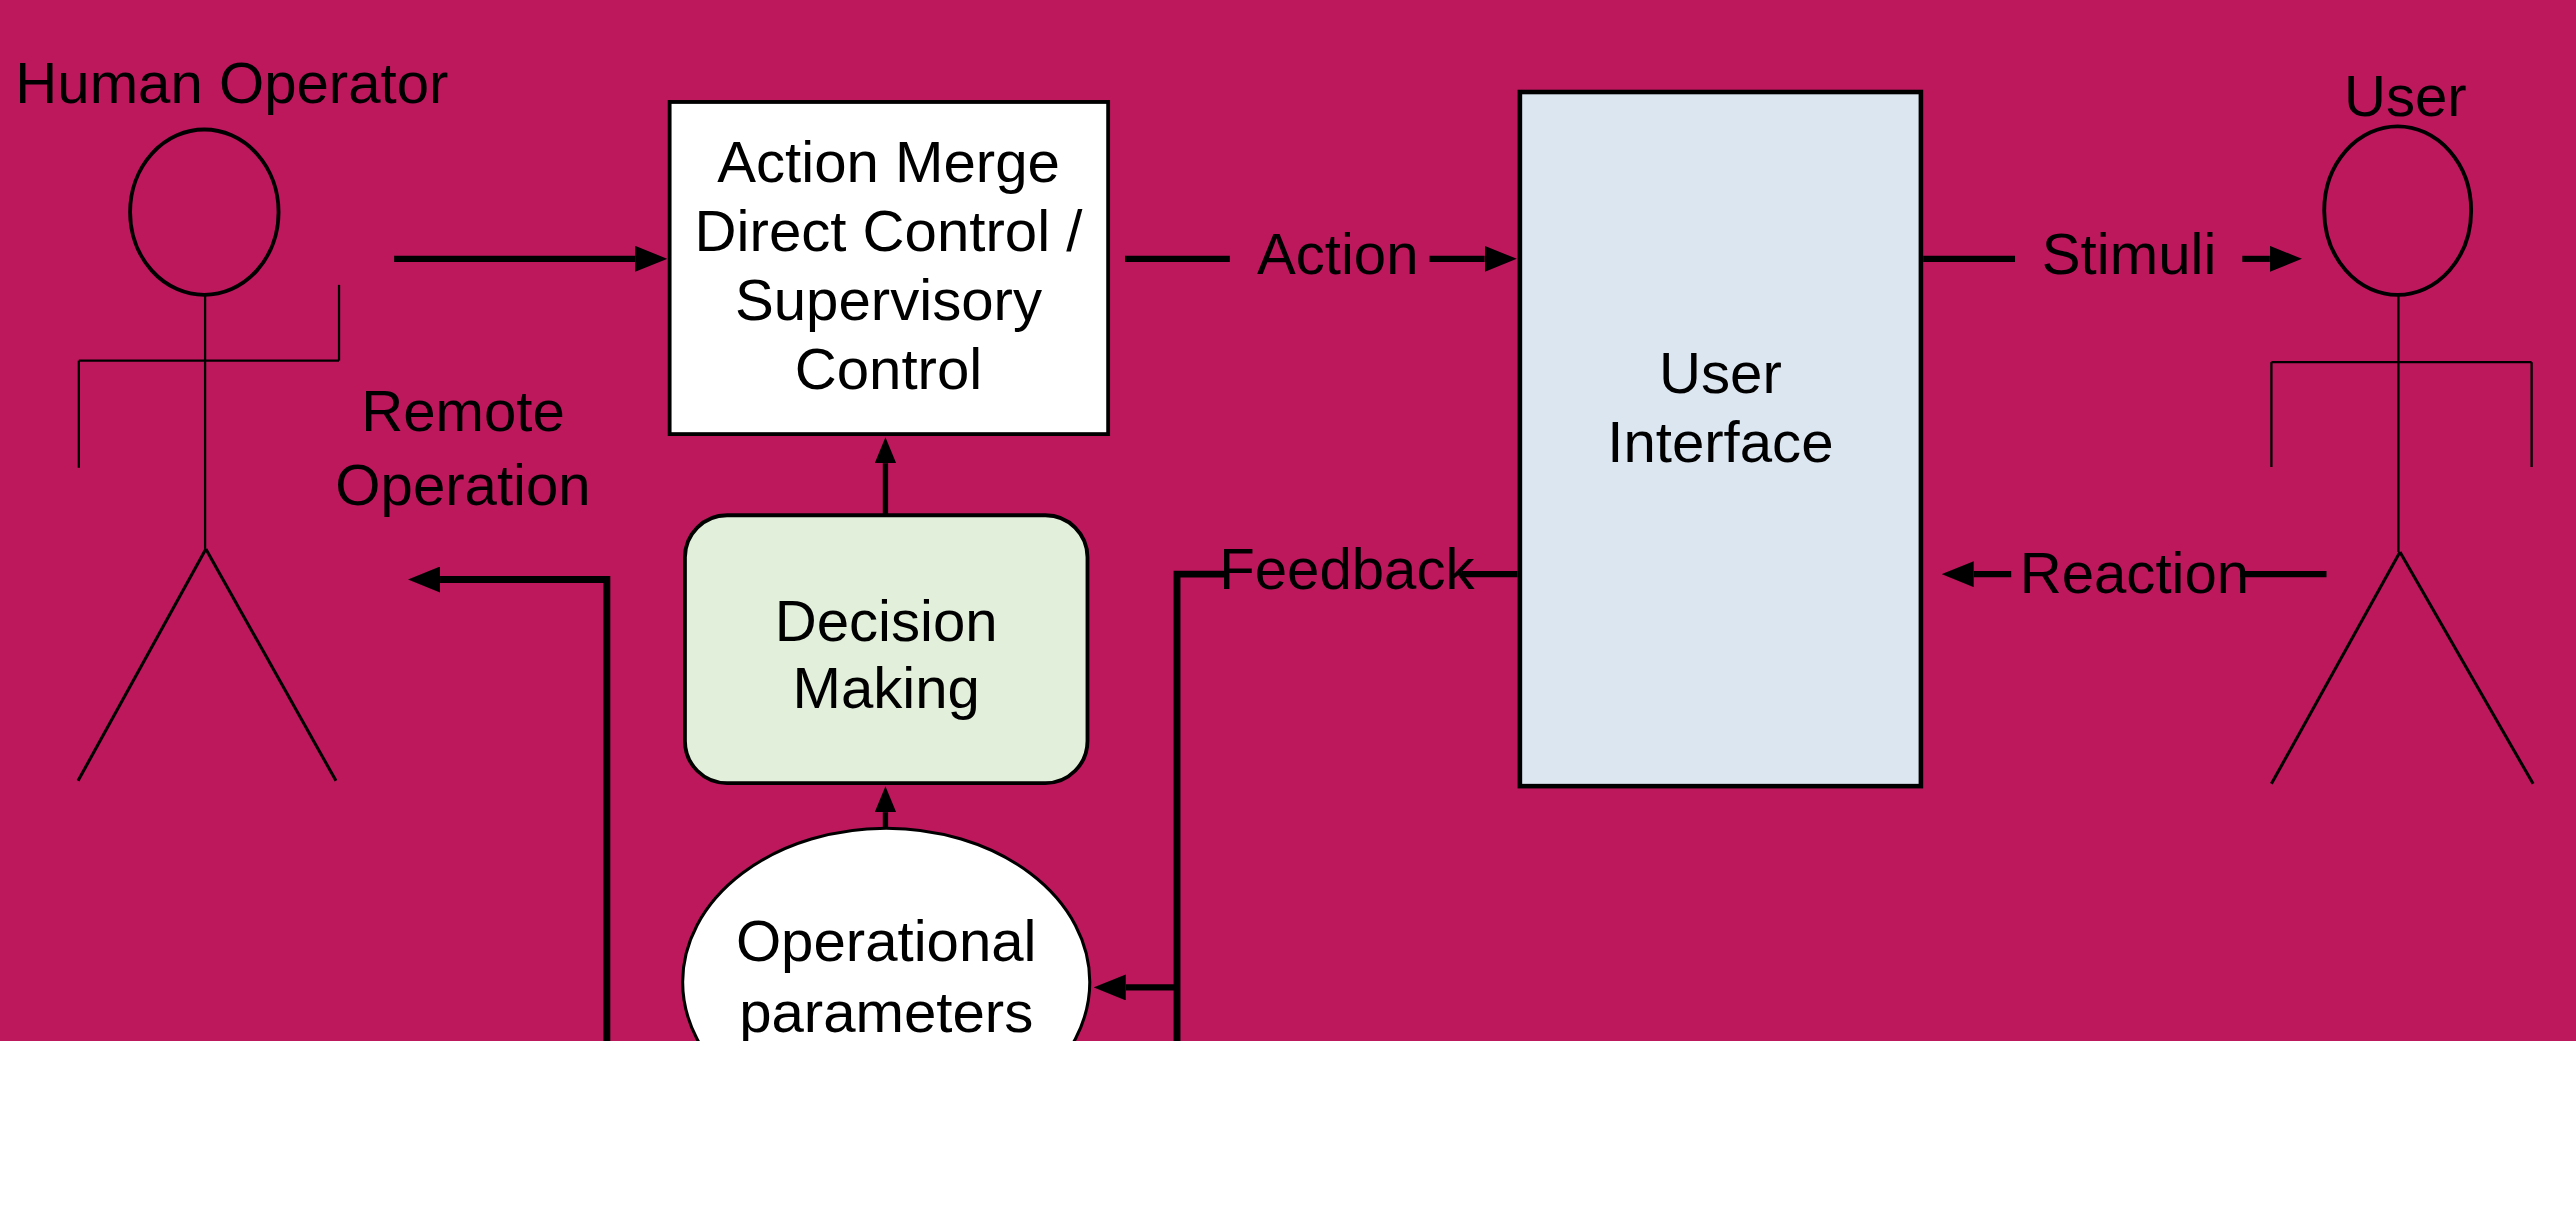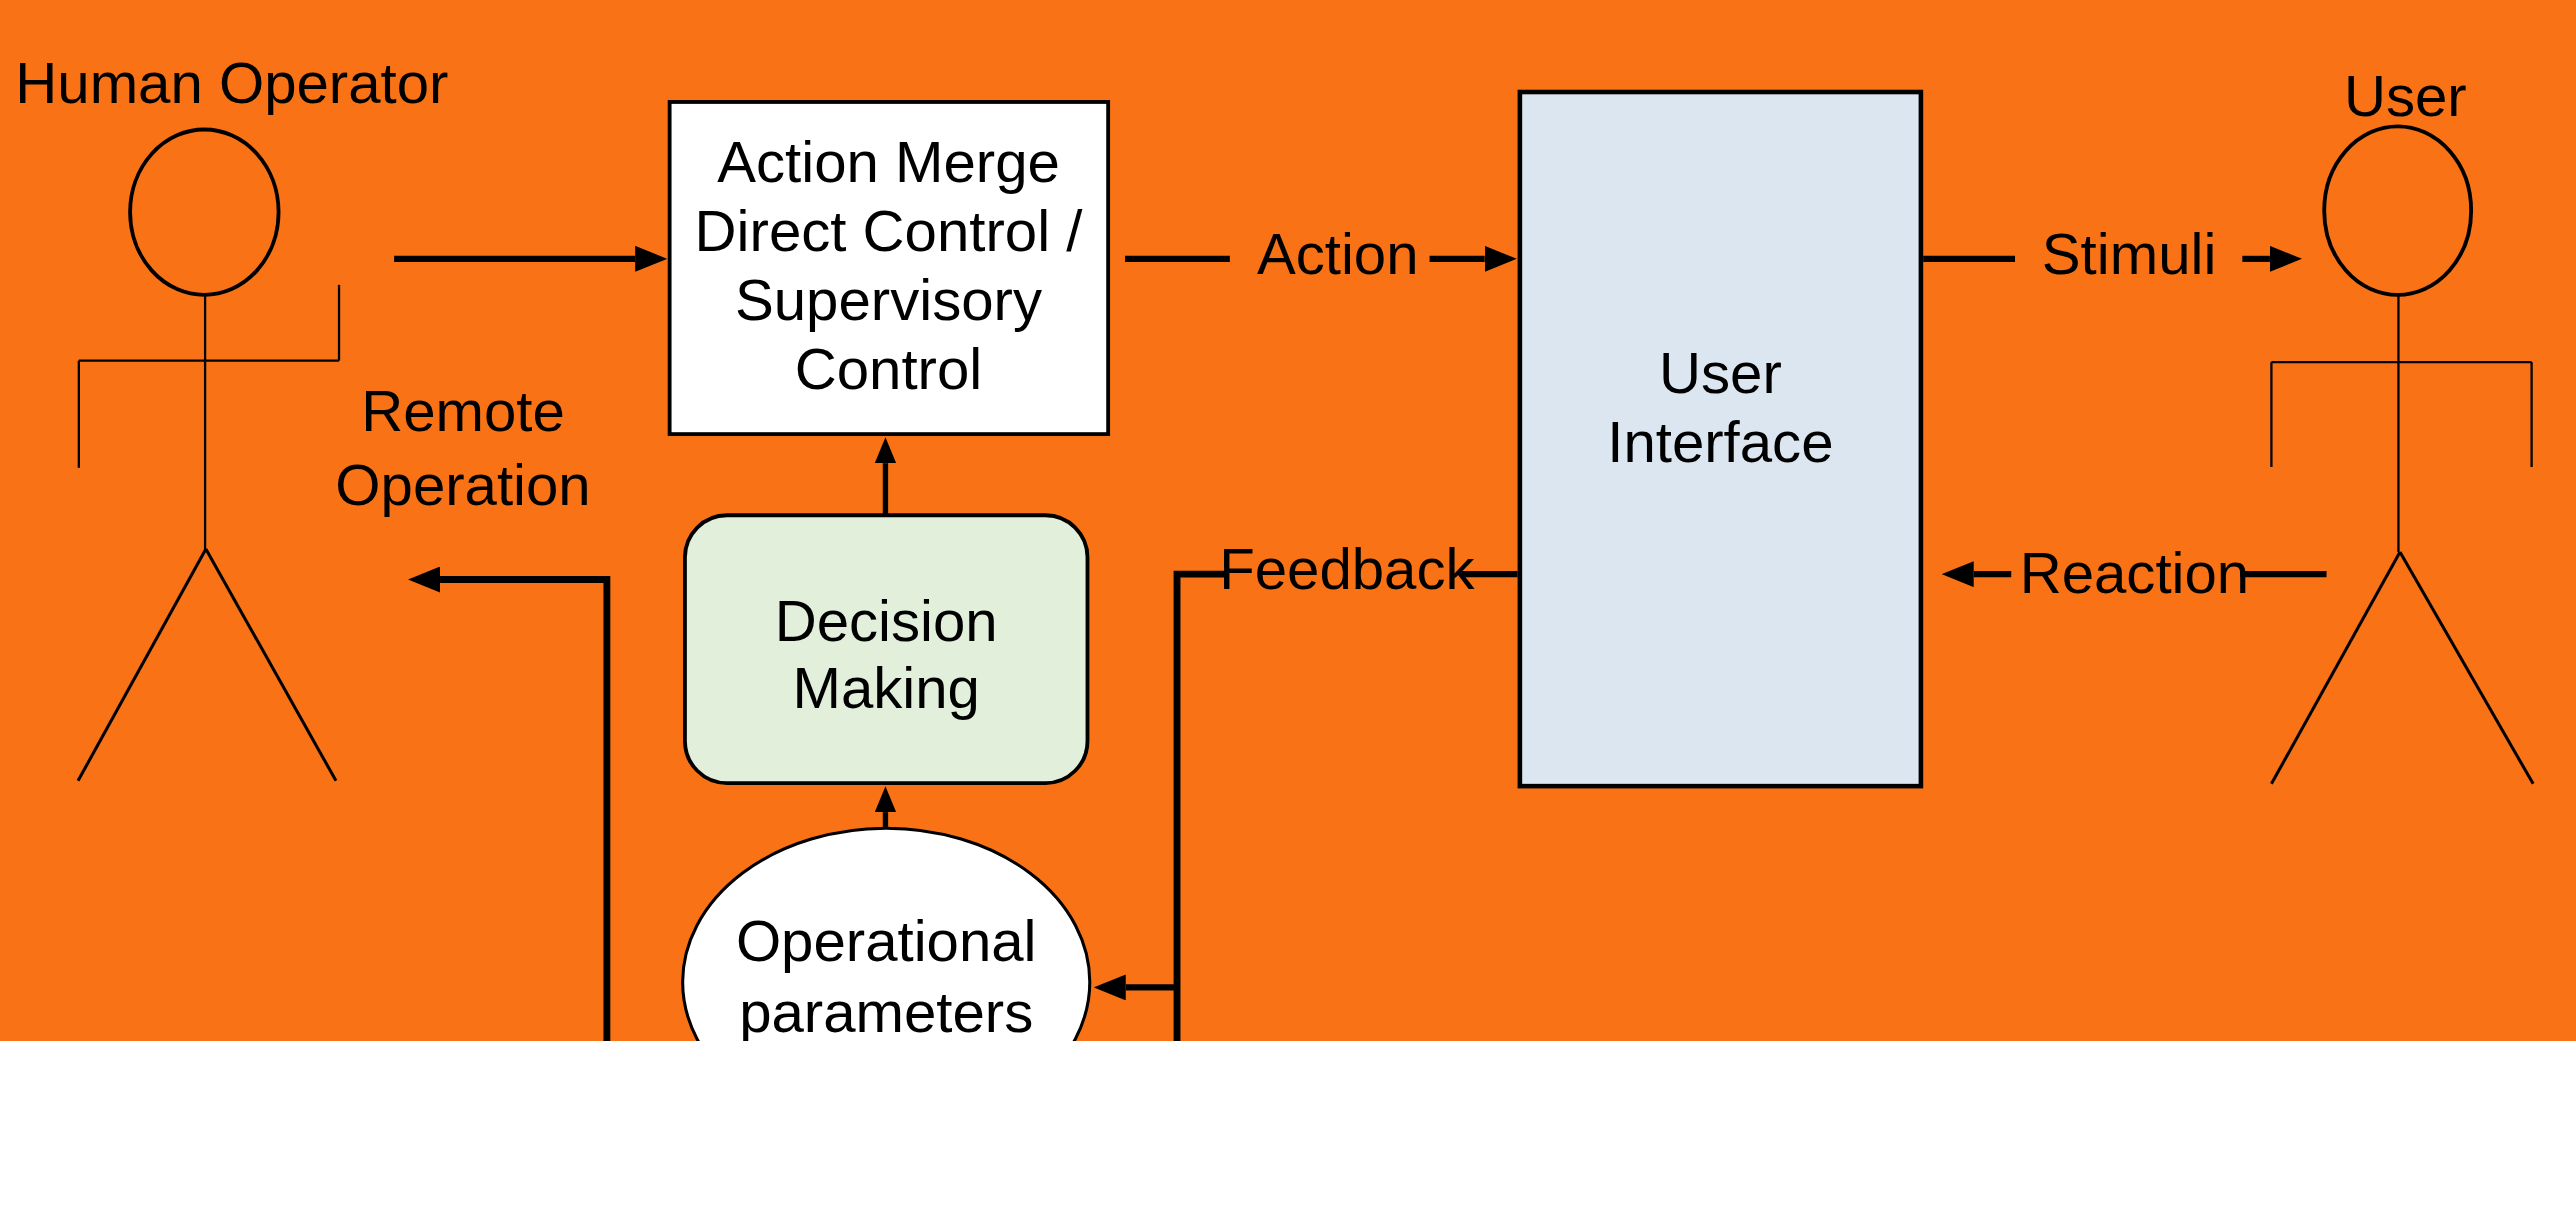--- a/index.html
+++ b/index.html
@@ -4,21 +4,21 @@
 <style>
   html, body {
     margin: 0;
     padding: 0;
     background: #ffffff;
   }
   .stage {
     position: relative;
     width: 2576px;
     height: 1041px;
-    background: #f97316;
+    background: #be185d;
     overflow: hidden;
   }
   svg {
     display: block;
   }
   text {
     font-family: "Liberation Sans", sans-serif;
     font-size: 76px;
     fill: #000000;
   }

